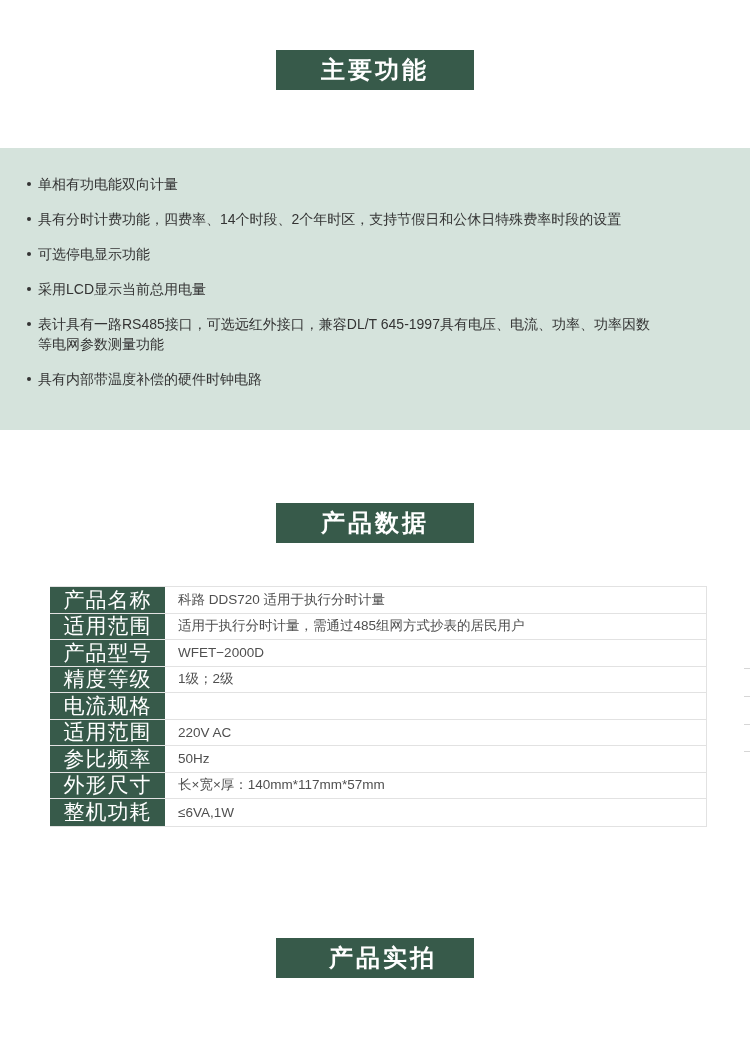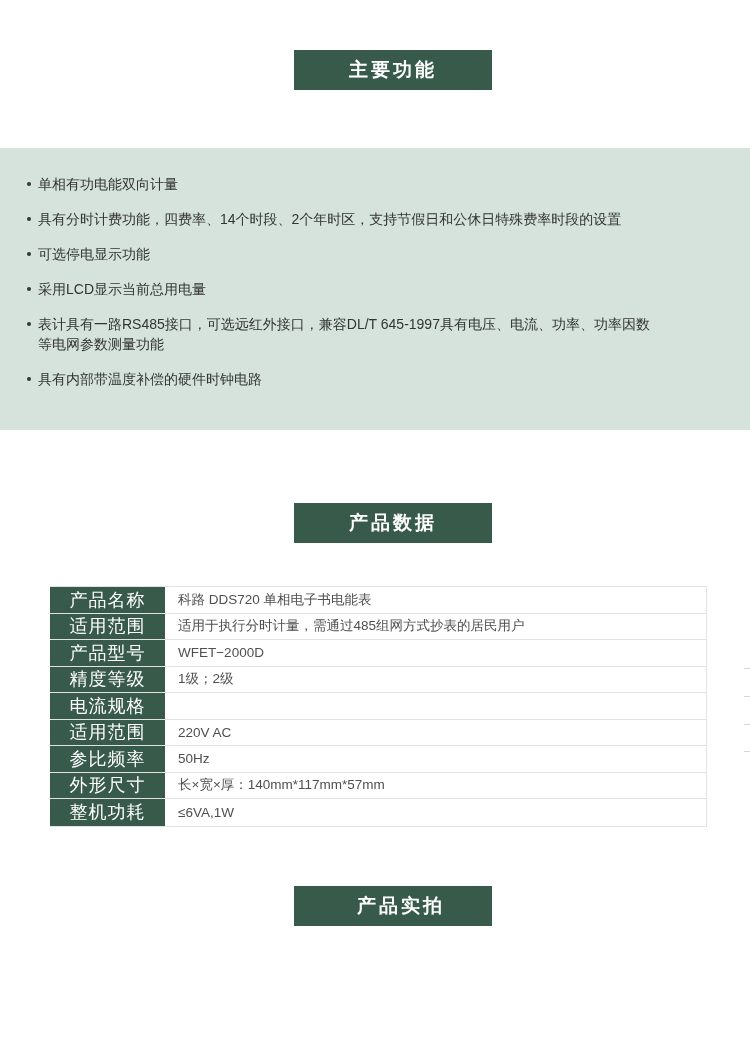--- a/index.html
+++ b/index.html
@@ -15,25 +15,25 @@
     font-family:"Liberation Sans","DejaVu Sans",sans-serif;
     width:750px;height:1045px;overflow:hidden;
   }
   .page{position:relative;width:750px;height:1045px;background:#ffffff;}
 
   
   .banner{
     position:absolute;left:276px;width:198px;height:40px;
     background:var(--green);color:#ffffff;
     display:flex;align-items:center;justify-content:center;
-    font-size:19px;font-weight:bold;letter-spacing:3px;margin-left:18px;
+    font-size:24px;font-weight:bold;letter-spacing:3px;
   }
   .banner-1{top:50px;}
   .banner-2{top:503px;}
-  .banner-3{top:886px;padding-left:16px;}
+  .banner-3{top:938px;padding-left:16px;}
 
   
   .features{
     position:absolute;top:148px;left:0;width:750px;height:282px;
     background:var(--sage);
     padding:26px 88px 16px 27px;
   }
   .bullet{
     display:flex;align-items:flex-start;
     margin-bottom:15px;
@@ -54,21 +54,21 @@
     border-top:1px solid var(--line);
     border-right:1px solid var(--line);
     border-bottom:1px solid var(--line);
     background:#ffffff;
   }
   .spec-row{display:flex;height:26.5px;border-bottom:1px solid var(--line);}
   .spec-row:last-child{border-bottom:none;}
   .spec-label{
     flex:0 0 115px;background:var(--green);color:#ffffff;
     display:flex;align-items:center;justify-content:center;
-    font-size:18px;letter-spacing:1px;
+    font-size:21px;letter-spacing:1px;
   }
   .spec-value{
     flex:1;display:flex;align-items:center;
     padding-left:13px;font-size:13.5px;color:var(--text-value);
     white-space:nowrap;overflow:hidden;
   }
 
   
   .edge-tick{position:absolute;left:744px;width:6px;height:1px;background:#cccccc;opacity:.8;}
   .t1{top:668px;} .t2{top:696px;} .t3{top:724px;} .t4{top:751px;}
@@ -111,21 +111,21 @@
       </div>
   </section>
 
   <div class="banner banner-2">
     <span>产品数据</span>
   </div>
 
   <div class="spec-table" id="spec-table">
       <div class="spec-row">
         <div class="spec-label">产品名称</div>
-        <div class="spec-value">科路 DDS720 单相电子书电能表</div>
+        <div class="spec-value">科路 DDS720 适用于执行分时计量</div>
       </div>
       <div class="spec-row">
         <div class="spec-label">适用范围</div>
         <div class="spec-value">适用于执行分时计量，需通过485组网方式抄表的居民用户</div>
       </div>
       <div class="spec-row">
         <div class="spec-label">产品型号</div>
         <div class="spec-value">WFET−2000D</div>
       </div>
       <div class="spec-row">

